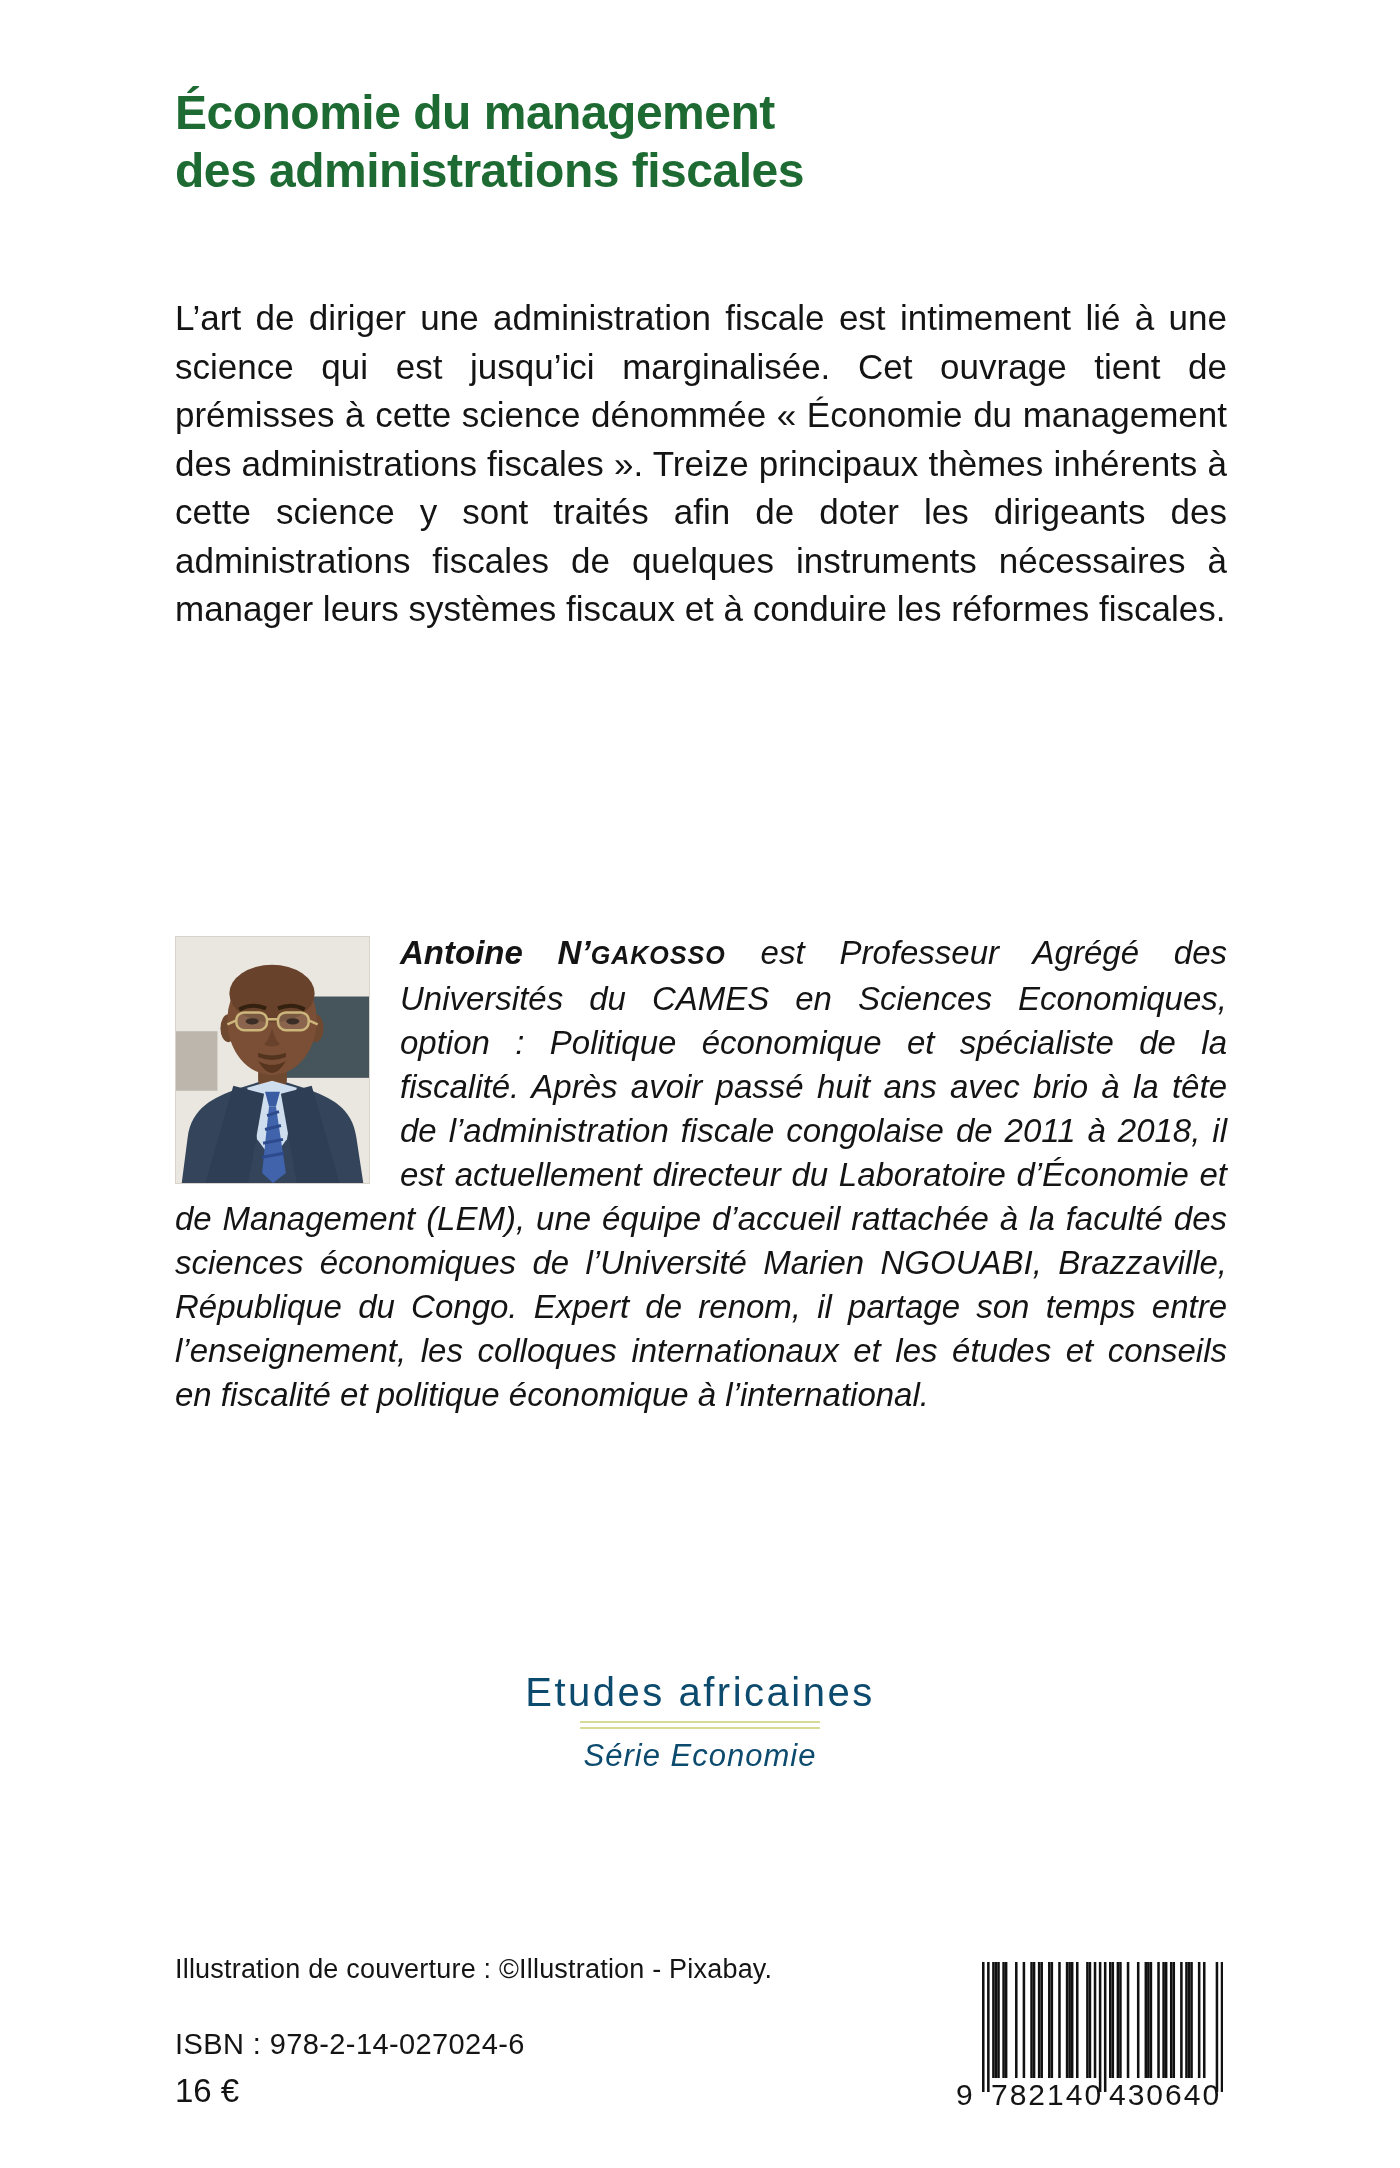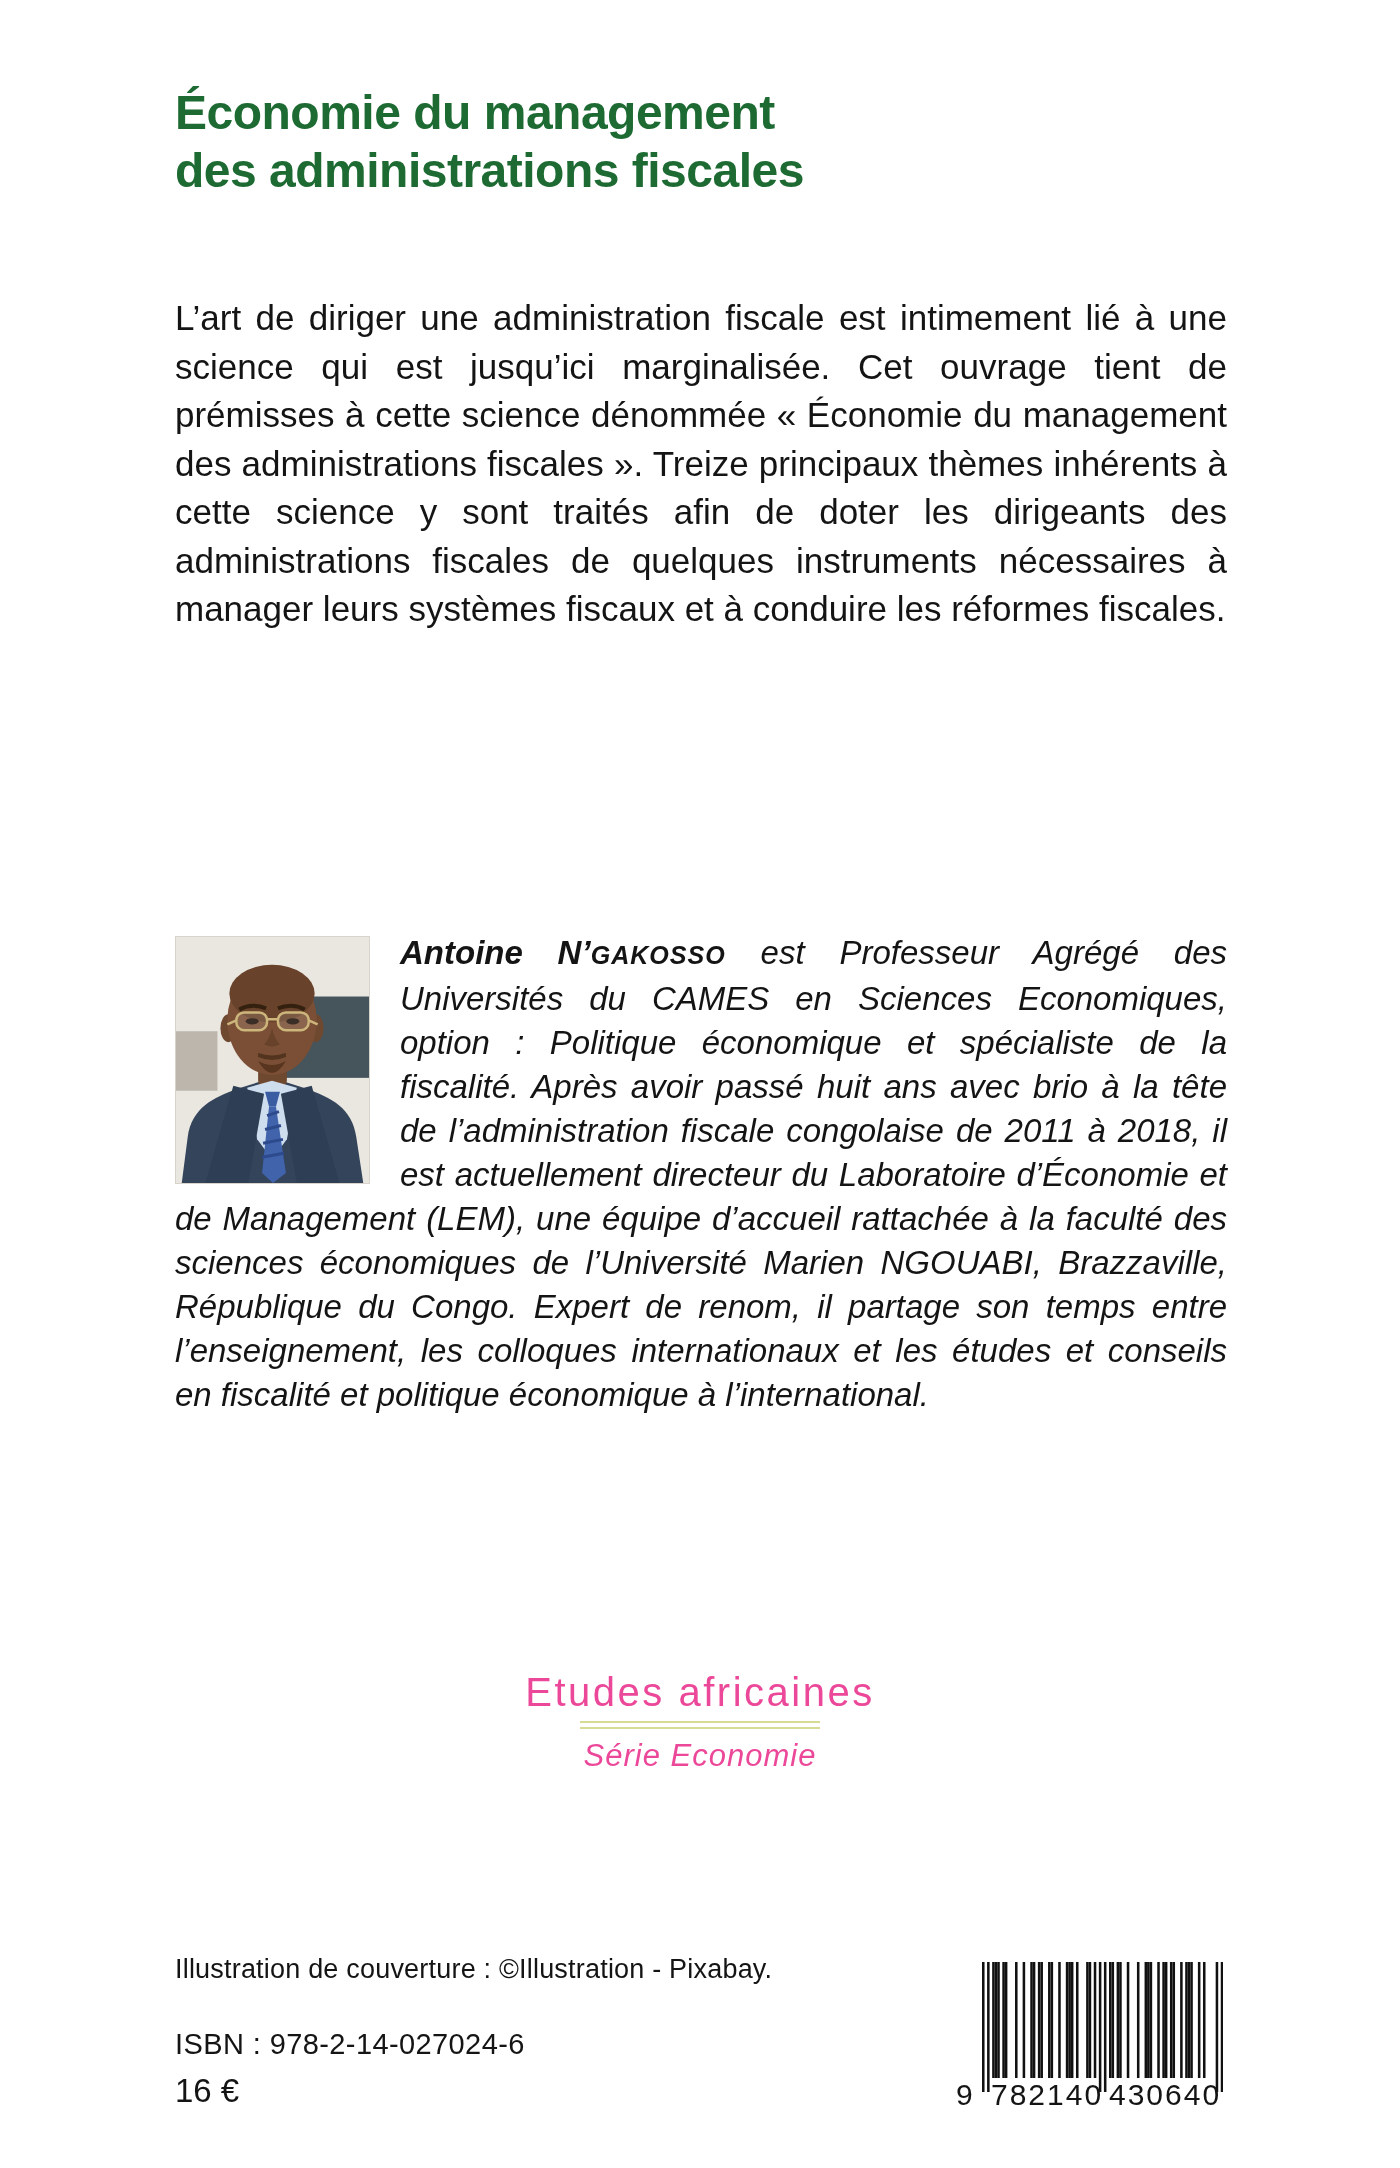--- a/index.html
+++ b/index.html
@@ -15,21 +15,21 @@
             line-height:48.5px;text-align:justify;margin-top:34px;}
   
   .bio{position:absolute;left:175px;top:931px;width:1052px;font-size:33px;
        line-height:44px;font-style:italic;text-align:justify;}
   .photo-wrap{float:left;width:195px;height:248px;margin:5px 30px 10px 0;
               border:1px solid #d8d4cc;box-sizing:border-box;background:#eae7e1;}
   .photo-wrap svg{display:block;width:100%;height:100%;}
   .name-lead{font-weight:700;}
   .name-caps{font-weight:700;font-size:0.76em;letter-spacing:1px;}
   
-  .series{position:absolute;left:0;top:1670px;width:1400px;text-align:center;color:#ec4899;}
+  .series{position:absolute;left:0;top:1670px;width:1400px;text-align:center;color:#0c4a6e;}
   .series-collection{font-size:40px;font-weight:300;letter-spacing:2.5px;line-height:44px;
                      font-family:"Liberation Sans",sans-serif;}
   .series-underline{width:240px;height:4px;margin:7px auto 9px auto;
                     border-top:2px solid var(--underline,#d8db96);
                     border-bottom:2px solid var(--underline,#d8db96);}
   .series-serie{font-size:31px;font-style:italic;font-weight:300;letter-spacing:1px;}
   
   .credit{position:absolute;left:175px;top:1954px;font-size:27px;letter-spacing:0.2px;}
   .isbn{position:absolute;left:175px;top:2028px;font-size:29px;letter-spacing:0.4px;}
   .price{position:absolute;left:175px;top:2072px;font-size:33px;}

